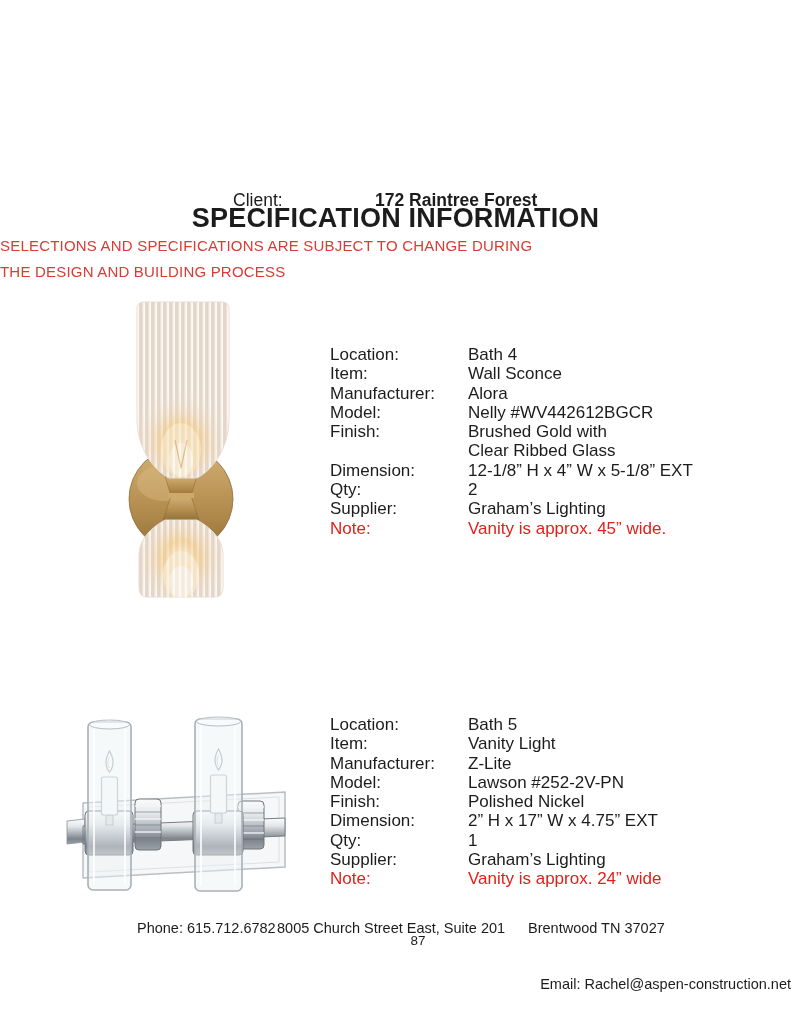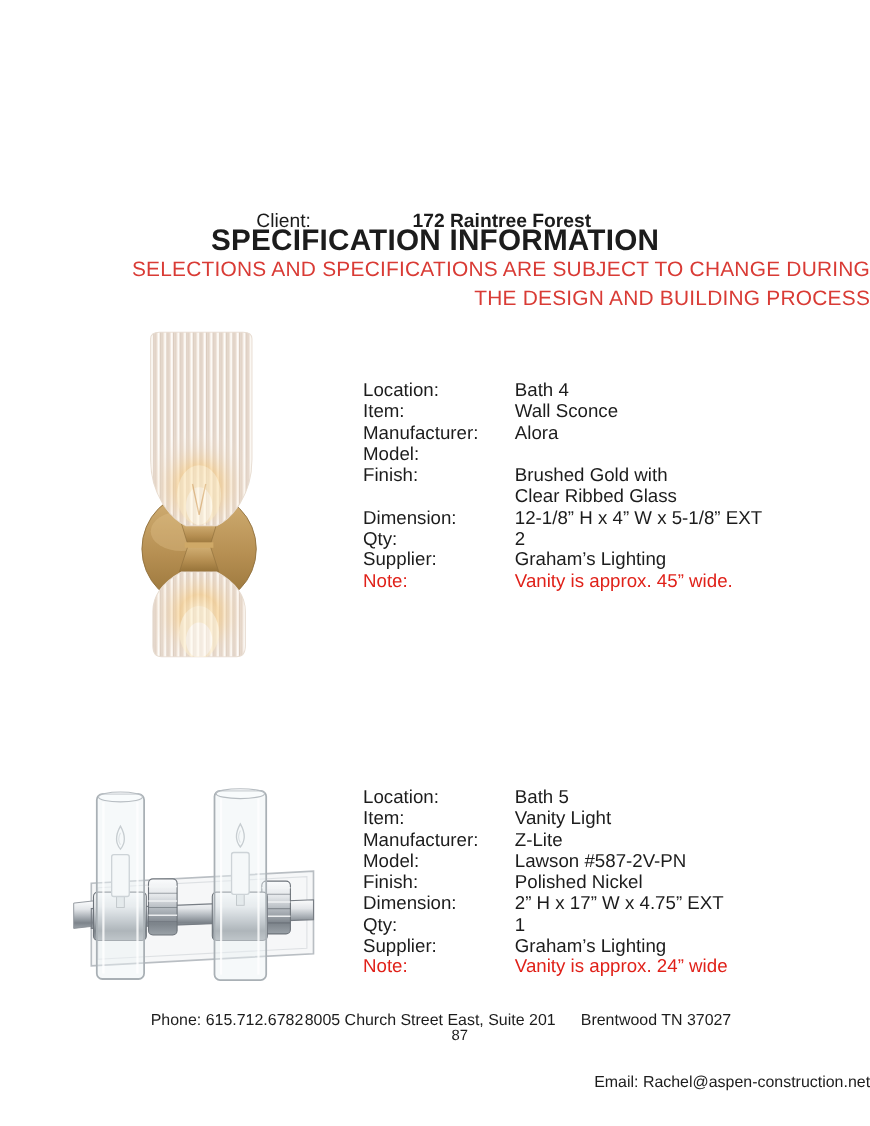--- a/index.html
+++ b/index.html
@@ -9,22 +9,22 @@
     font-family:"Liberation Sans", sans-serif; color:var(--text,#1c1c1c);
   }
   .logo-wrap { position:absolute; left:280px; top:20px; width:231px; height:132px; }
   .doc-title {
     position:absolute; left:0; right:0; top:160px; text-align:center;
     font-size:27px; font-weight:bold; letter-spacing:0.2px;margin-top:43px;
   }
   .client-label { position:absolute; left:233px; top:190px; font-size:17.5px; font-weight:normal; }
   .client-value { position:absolute; left:375px; top:190px; font-size:17.5px; font-weight:bold; }
   .disclaimer {
-    position:absolute; left:0; right:0; top:233px; text-align:right;
-    color:var(--red_disclaimer,#d93b35); font-size:19px; line-height:26px; letter-spacing:0.2px;
+    position:absolute; left:0; right:0; top:233px; text-align:left;
+    color:var(--red_disclaimer,#d93b35); font-size:15px; line-height:26px; letter-spacing:0.2px;
   }
   .product-img { position:absolute; }
   .img-sconce { left:105px; top:290px; width:160px; height:320px; }
   .img-vanity { left:55px;  top:695px; width:250px; height:215px; }
   .spec { position:absolute; left:330px; font-size:17px; line-height:19.3px; }
   .spec-1 { top:345px; } .spec-2 { top:715px; }
   .spec-row { display:flex; min-height:19.3px; }
   .spec-label { width:138px; flex:none; }
   .spec-value { white-space:nowrap; }
   .note .spec-label, .note .spec-value { color:var(--red_note,#e02119); font-weight:normal; }
@@ -118,20 +118,21 @@
     <div class="spec-row">
         <span class="spec-label">Item:</span>
         <span class="spec-value">Wall Sconce</span>
       </div>
     <div class="spec-row">
         <span class="spec-label">Manufacturer:</span>
         <span class="spec-value">Alora</span>
       </div>
     <div class="spec-row">
         <span class="spec-label">Model:</span>
+        <span class="spec-value">Nelly #WV442612BGCR</span>
       </div>
     <div class="spec-row">
         <span class="spec-label">Finish:</span>
         <span class="spec-value">Brushed Gold with</span>
       </div>
     <div class="spec-row">
         <span class="spec-label"></span>
         <span class="spec-value">Clear Ribbed Glass</span>
       </div>
     <div class="spec-row">
@@ -220,21 +221,21 @@
     <div class="spec-row">
         <span class="spec-label">Item:</span>
         <span class="spec-value">Vanity Light</span>
       </div>
     <div class="spec-row">
         <span class="spec-label">Manufacturer:</span>
         <span class="spec-value">Z-Lite</span>
       </div>
     <div class="spec-row">
         <span class="spec-label">Model:</span>
-        <span class="spec-value">Lawson #587-2V-PN</span>
+        <span class="spec-value">Lawson #252-2V-PN</span>
       </div>
     <div class="spec-row">
         <span class="spec-label">Finish:</span>
         <span class="spec-value">Polished Nickel</span>
       </div>
     <div class="spec-row">
         <span class="spec-label">Dimension:</span>
         <span class="spec-value">2” H x 17” W x 4.75” EXT</span>
       </div>
     <div class="spec-row">

